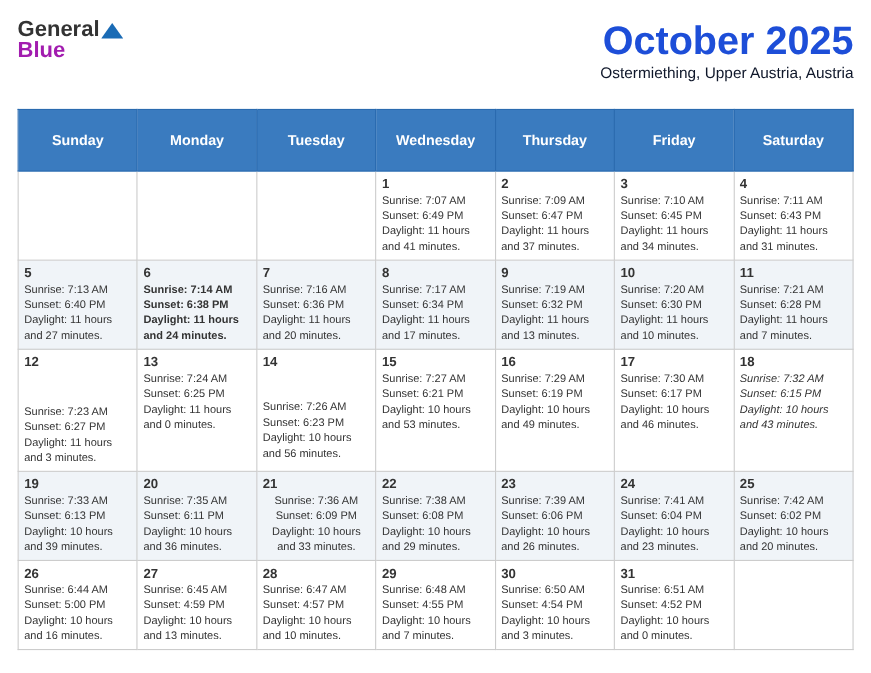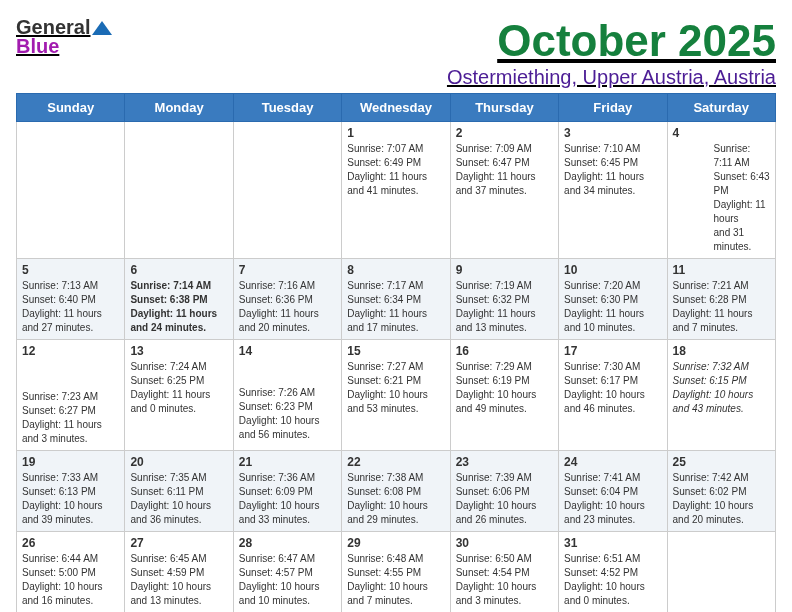--- a/index.html
+++ b/index.html
@@ -7,50 +7,49 @@
       font-family: Arial, sans-serif;
       background: #fff;
       width: 792px;
       min-height: 612px;
       padding: 16px;
     }
     .header {
       display: flex;
       justify-content: space-between;
       align-items: flex-start;
-      margin-bottom: 4px;
-      text-decoration: underline;
+      margin-bottom: 25px;
     }
     .logo {
       display: flex;
       flex-direction: column;
       align-items: flex-start;
     }
     .title-block {
       text-align: right;
     }
     .month-title {
-      font-size: 44px;
+      font-size: 36px;
       font-weight: bold;
-      color: #15803d;
+      color: #1d4ed8;
     }
     .location {
-      font-size: 20px;
-      color: #4c1d95;
+      font-size: 14px;
+      color: #0f172a;
     }
     .calendar {
       width: 100%;
       border-collapse: collapse;
       border: 1px solid #ccc;
     }
     .calendar th {
       background: #3a7bbf;
       color: #fff;
       text-align: center;
-      padding: 6px 4px;
+      padding: 20px 4px;
       font-size: 13px;
       border: 1px solid #2a6aaf;
     }
     .calendar td {
       vertical-align: top;
       border: 1px solid #ccc;
       padding: 4px 5px;
       width: 108px;
       min-height: 80px;
       font-size: 10.5px;
@@ -124,21 +123,21 @@
         </td>
         <td>
           <div class="day-num">3</div>
           <div class="day-info" style="white-space: pre-line;">Sunrise: 7:10 AM
 Sunset: 6:45 PM
 Daylight: 11 hours
 and 34 minutes.</div>
         </td>
         <td>
           <div class="day-num">4</div>
-          <div class="day-info" style="white-space: pre-line; margin-left: 41px;">Sunrise: 7:11 AM
+          <div class="day-info" style="white-space: pre-line;">Sunrise: 7:11 AM
 Sunset: 6:43 PM
 Daylight: 11 hours
 and 31 minutes.</div>
         </td>
       </tr>
       <tr>
         <td class="alt-row">
           <div class="day-num">5</div>
           <div class="day-info" style="white-space: pre-line;">Sunrise: 7:13 AM
 Sunset: 6:40 PM
@@ -249,21 +248,21 @@
         </td>
         <td class="alt-row">
           <div class="day-num">20</div>
           <div class="day-info" style="white-space: pre-line;">Sunrise: 7:35 AM
 Sunset: 6:11 PM
 Daylight: 10 hours
 and 36 minutes.</div>
         </td>
         <td class="alt-row">
           <div class="day-num">21</div>
-          <div class="day-info" style="white-space: pre-line;">Sunrise: 7:36 AM
+          <div class="day-info" style="white-space: pre-line; text-align: center;">Sunrise: 7:36 AM
 Sunset: 6:09 PM
 Daylight: 10 hours
 and 33 minutes.</div>
         </td>
         <td class="alt-row">
           <div class="day-num">22</div>
           <div class="day-info" style="white-space: pre-line;">Sunrise: 7:38 AM
 Sunset: 6:08 PM
 Daylight: 10 hours
 and 29 minutes.</div>

